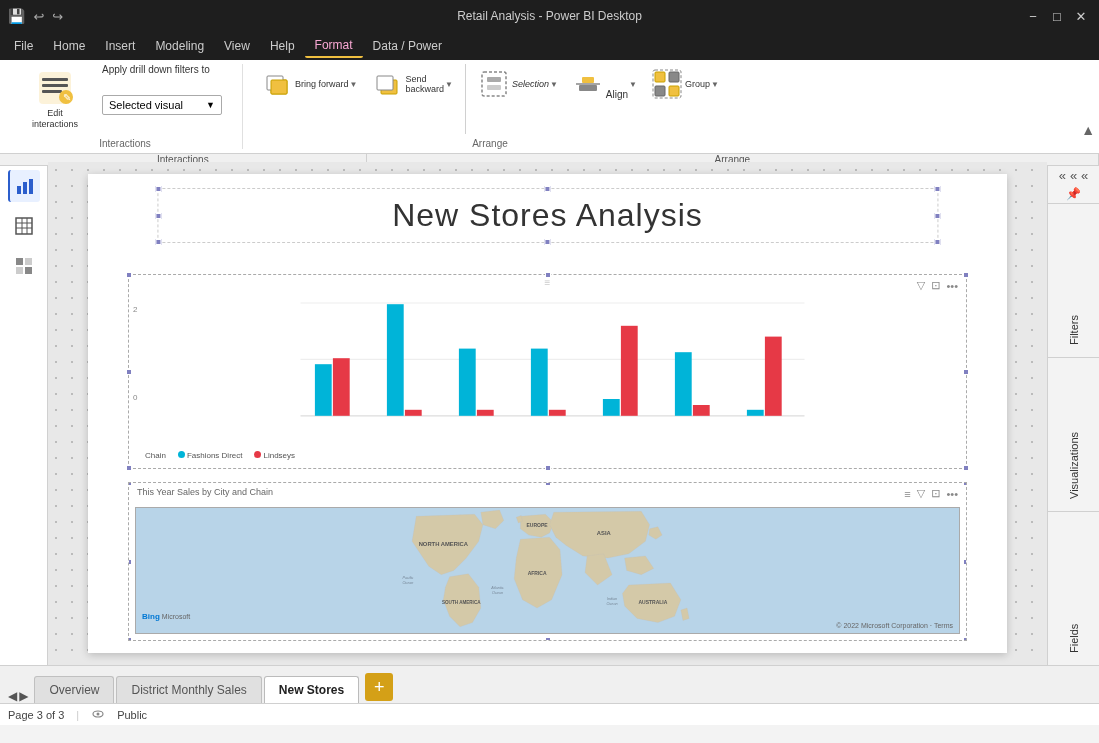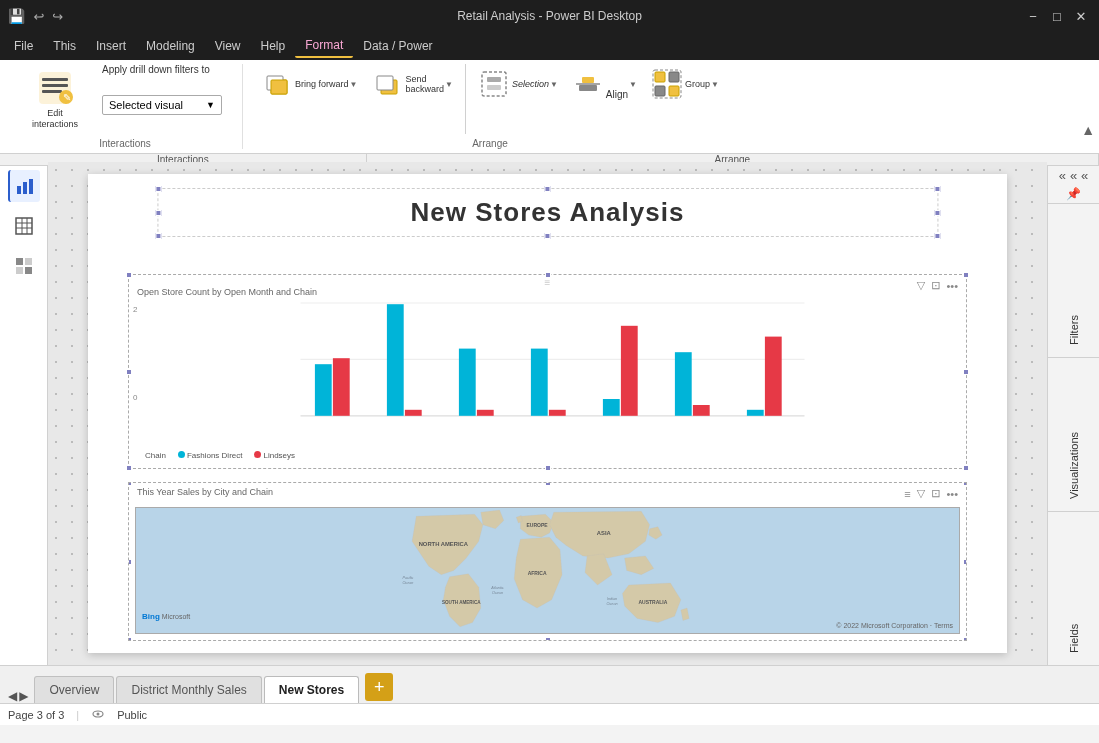--- a/index.html
+++ b/index.html
@@ -144,21 +144,21 @@
   </div>
   <div id="title-bar-right">
     <span class="title-ctrl">−</span>
     <span class="title-ctrl">□</span>
     <span class="title-ctrl close">✕</span>
   </div>
 </div>
 
 <div id="menu-bar">
   <span class="menu-item">File</span>
-  <span class="menu-item">This</span>
+  <span class="menu-item">Home</span>
   <span class="menu-item">Insert</span>
   <span class="menu-item">Modeling</span>
   <span class="menu-item">View</span>
   <span class="menu-item">Help</span>
   <span class="menu-item active">Format</span>
   <span class="menu-item">Data / Power</span>
 </div>
 
 <div id="ribbon" style="position:relative;">
   <div id="ribbon-content">
@@ -308,21 +308,21 @@
 
       <div style="position:absolute; top:14px; left:50%; transform:translateX(-50%); width:85%; text-align:center; border:1px dashed #ccc; padding:8px; cursor:pointer;">
         <div class="resize-handle rh-tl"></div>
         <div class="resize-handle rh-tm"></div>
         <div class="resize-handle rh-tr"></div>
         <div class="resize-handle rh-ml"></div>
         <div class="resize-handle rh-mr"></div>
         <div class="resize-handle rh-bl"></div>
         <div class="resize-handle rh-bm"></div>
         <div class="resize-handle rh-br"></div>
-        <h1 style="font-size:26px; font-weight:700; color:#333; letter-spacing:1px;">New Stores Analysis</h1>
+        <h1 style="font-size:32px; font-weight:400; color:#333; letter-spacing:1px;">New Stores Analysis</h1>
       </div>
 
       <div style="position:absolute; top:100px; left:40px; right:40px; height:195px; border:1px dashed #aaa; background:#fff; cursor:pointer;">
         <div class="resize-handle rh-tl"></div>
         <div class="resize-handle rh-tr"></div>
         <div class="resize-handle rh-bl"></div>
         <div class="resize-handle rh-br"></div>
         <div class="resize-handle rh-tm"></div>
         <div class="resize-handle rh-bm"></div>
         <div class="resize-handle rh-ml"></div>
@@ -331,21 +331,20 @@
         <div style="position:absolute;top:4px;right:8px;display:flex;gap:6px;align-items:center;">
           <span style="font-size:11px;color:#888;cursor:pointer;">▽</span>
           <span style="font-size:11px;color:#888;cursor:pointer;">⊡</span>
           <span style="font-size:11px;color:#888;cursor:pointer;">•••</span>
         </div>
 
         <div style="position:absolute;top:2px;left:50%;transform:translateX(-50%);display:flex;gap:2px;">
           <span style="font-size:10px;color:#ccc;">≡</span>
         </div>
 
-        <div class="chart-title" style="margin-top:8px;">Open Store Count by Open Month and Chain</div>
 
         <div style="position:absolute;left:4px;top:30px;font-size:8px;color:#888;">2</div>
         <div style="position:absolute;left:4px;top:118px;font-size:8px;color:#888;">0</div>
 
         <svg style="position:absolute;left:20px;top:22px;right:8px;" width="calc(100% - 30px)" height="120" viewBox="0 0 420 100">
 
           <line x1="0" y1="5" x2="420" y2="5" stroke="#eee" stroke-width="1"></line>
           <line x1="0" y1="52" x2="420" y2="52" stroke="#eee" stroke-width="1"></line>
           <line x1="0" y1="99" x2="420" y2="99" stroke="#ddd" stroke-width="1"></line>
 

